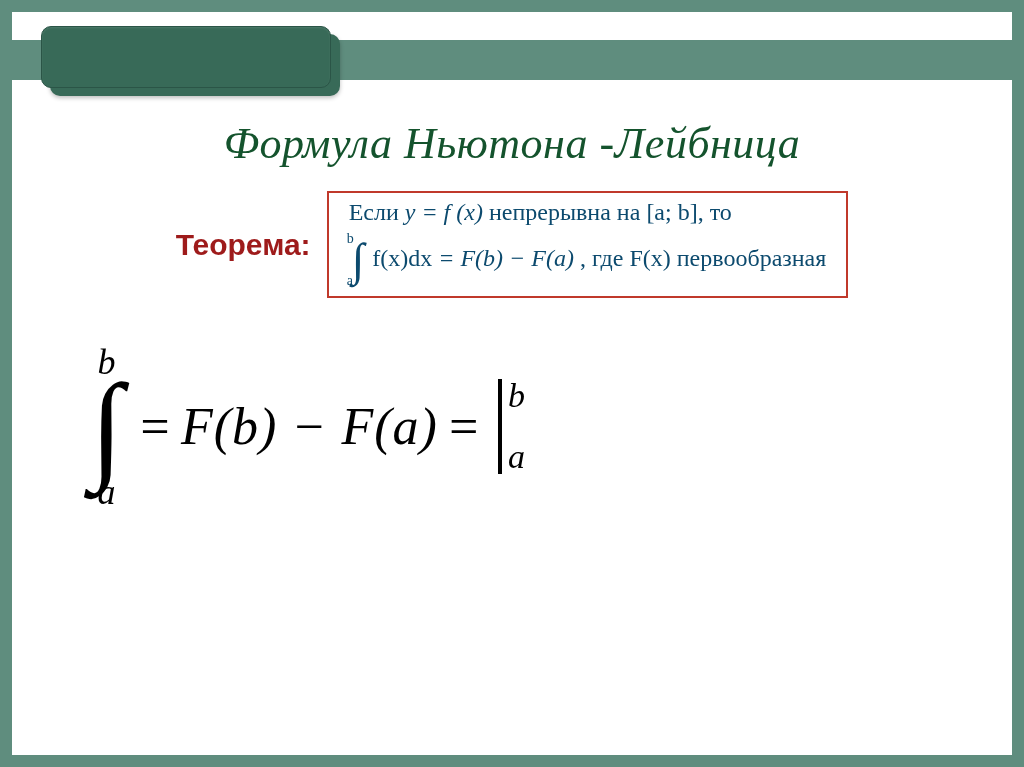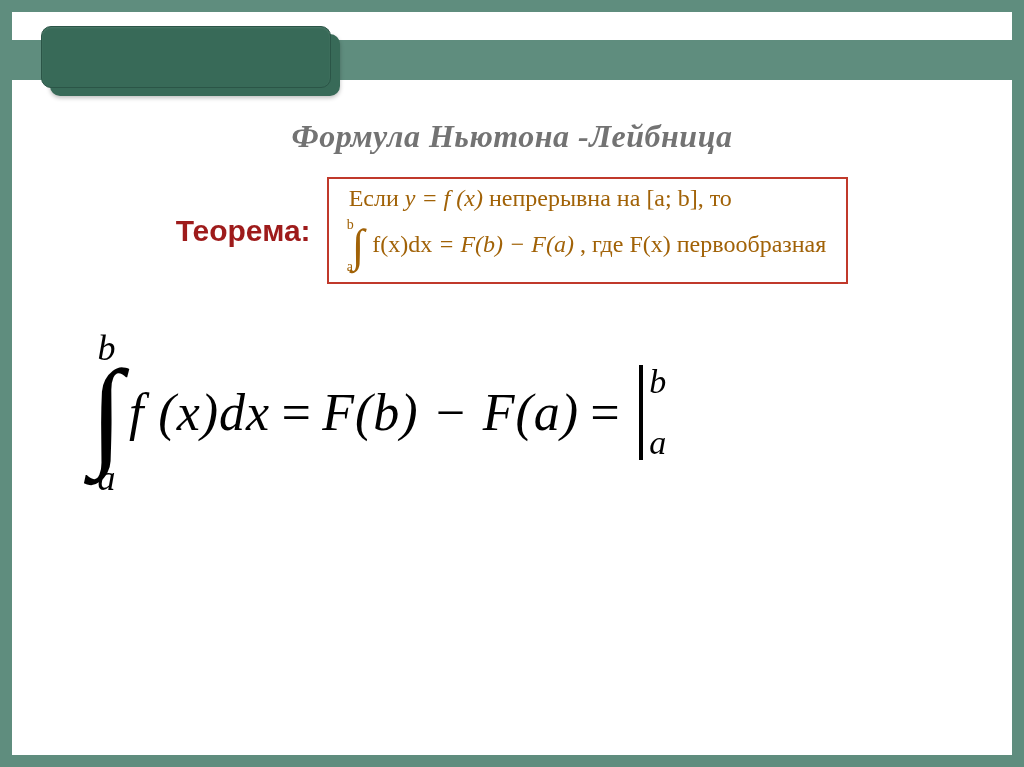--- a/index.html
+++ b/index.html
@@ -40,42 +40,42 @@
     border:1px solid #2b5547;
     box-shadow: inset 0 1px 2px rgba(255,255,255,0.1);
   }
   .content {
     position:absolute;
     left:0; top:96px;
     width:100%;
     padding: 0 20px;
   }
   .title {
-    font-size:32px;
-    font-weight:bold;
+    font-size:44px;
+    font-weight:normal;
     font-style:italic;
-    color:#737373;
+    color:#14532d;
     text-align:center;
     margin:10px 0 22px 0;
     letter-spacing:0.5px;
     white-space:nowrap;
   }
   .row1 { display:flex; align-items:center; justify-content:center; }
   .theorem-label {
     color:#9e1b1b;
     font-weight:bold;
     font-size:30px;
     margin-right:16px;
     font-family: Arial, sans-serif;
   }
   .theorem-box {
     border:2px solid #c0392b;
     padding:6px 20px 8px 20px;
     font-size:24px;
-    color:#a16207;
+    color:#0c4a6e;
   }
   .theorem-box .line1 { margin-bottom:6px; }
   .fn { font-style:italic; }
   .integral-small {
     display:inline-flex; align-items:center;
     vertical-align:middle;
   }
   .int-sign-small {
     font-size:46px;
     line-height:0.8;
@@ -153,21 +153,20 @@
         </div>
       </div>
     </div>
 
     <div class="big-formula">
       <div class="int-wrap">
         <span class="int-upper">b</span>
         <span class="int-sign-big">∫</span>
         <span class="int-lower">a</span>
       </div>
-      <span class="big-math">f (x)dx</span>
       <span class="big-math" style="margin:0 8px">=</span>
       <span class="big-math">F(b) − F(a)</span>
       <span class="big-math" style="margin:0 8px">=</span>
       <span class="eval">
         <span class="eval-bar"></span>
         <span class="eval-limits">
           <span>b</span>
           <span>a</span>
         </span>
       </span>

